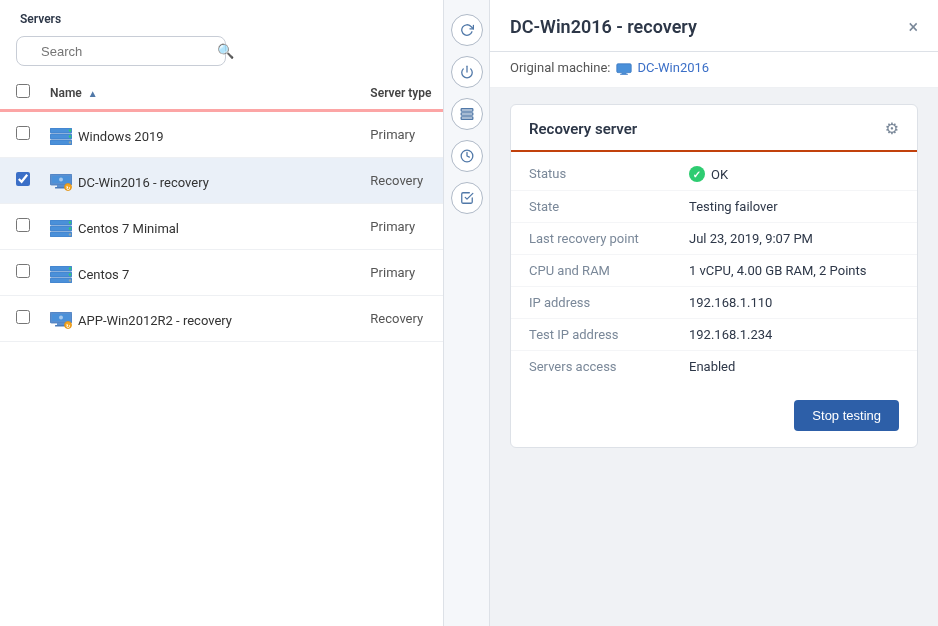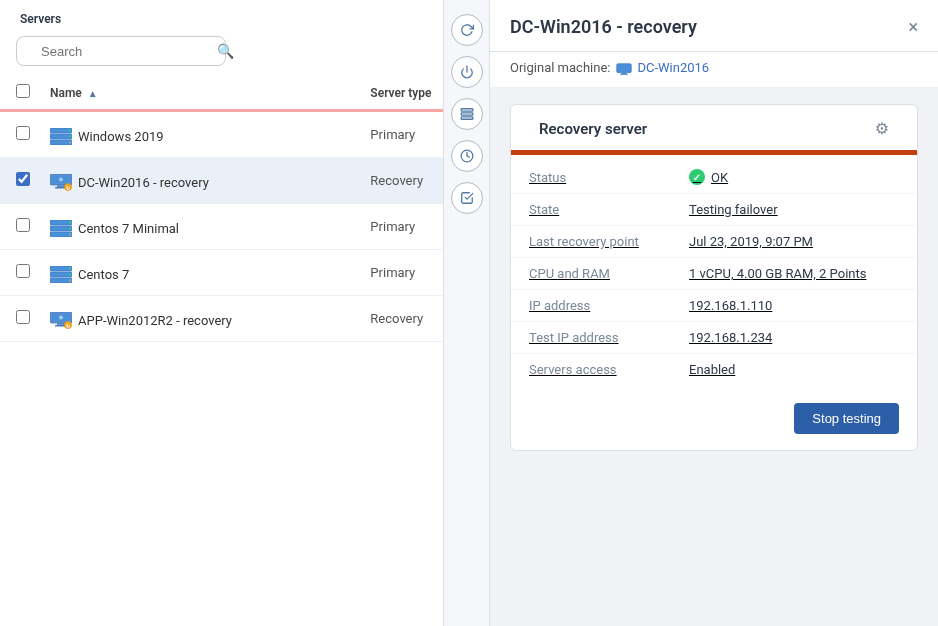--- a/index.html
+++ b/index.html
@@ -224,22 +224,22 @@
       background: #fff;
       border: 1px solid #dde1e7;
       border-radius: 6px;
       padding: 0;
     }
 
     .info-card-header {
       display: flex;
       align-items: center;
       justify-content: space-between;
-      padding: 14px 28px 12px;
-      border-bottom: 5px solid #c2410c;
+      padding: 14px 18px 12px;
+      border-bottom: 2px solid #c2410c;
     }
 
     .info-card-title {
       font-size: 15px;
       font-weight: 600;
       color: #2d3748;
     }
 
     .gear-icon {
       color: #7a8899;
@@ -247,24 +247,23 @@
       cursor: pointer;
     }
 
     .info-table {
       width: 100%;
       padding: 6px 0;
     }
 
     .info-row {
       display: flex;
-      align-items: center;
+      align-items: flex-start;
       padding: 8px 18px;
       border-bottom: 1px solid #f4f5f7;
-      text-decoration: underline;
     }
 
     .info-row:last-child {
       border-bottom: none;
     }
 
     .info-label {
       width: 160px;
       flex-shrink: 0;
       color: #7a8899;

